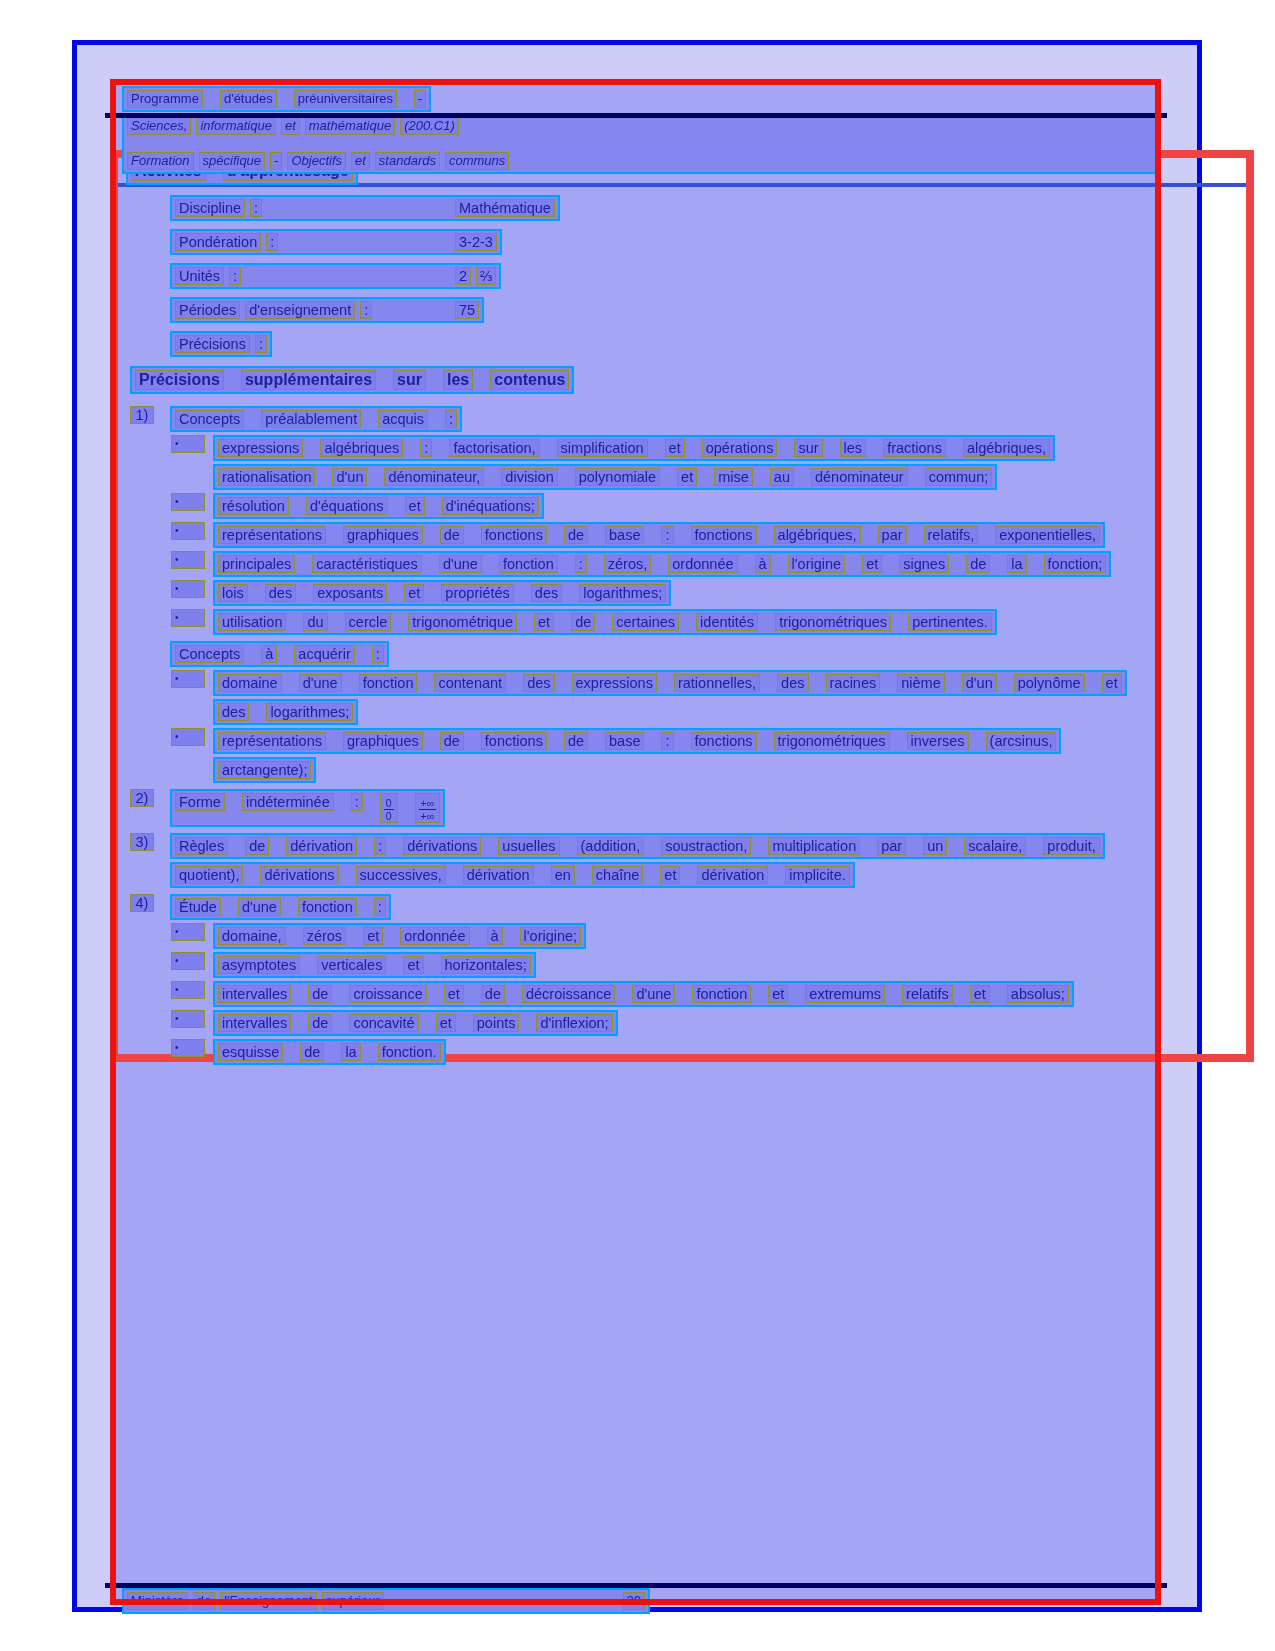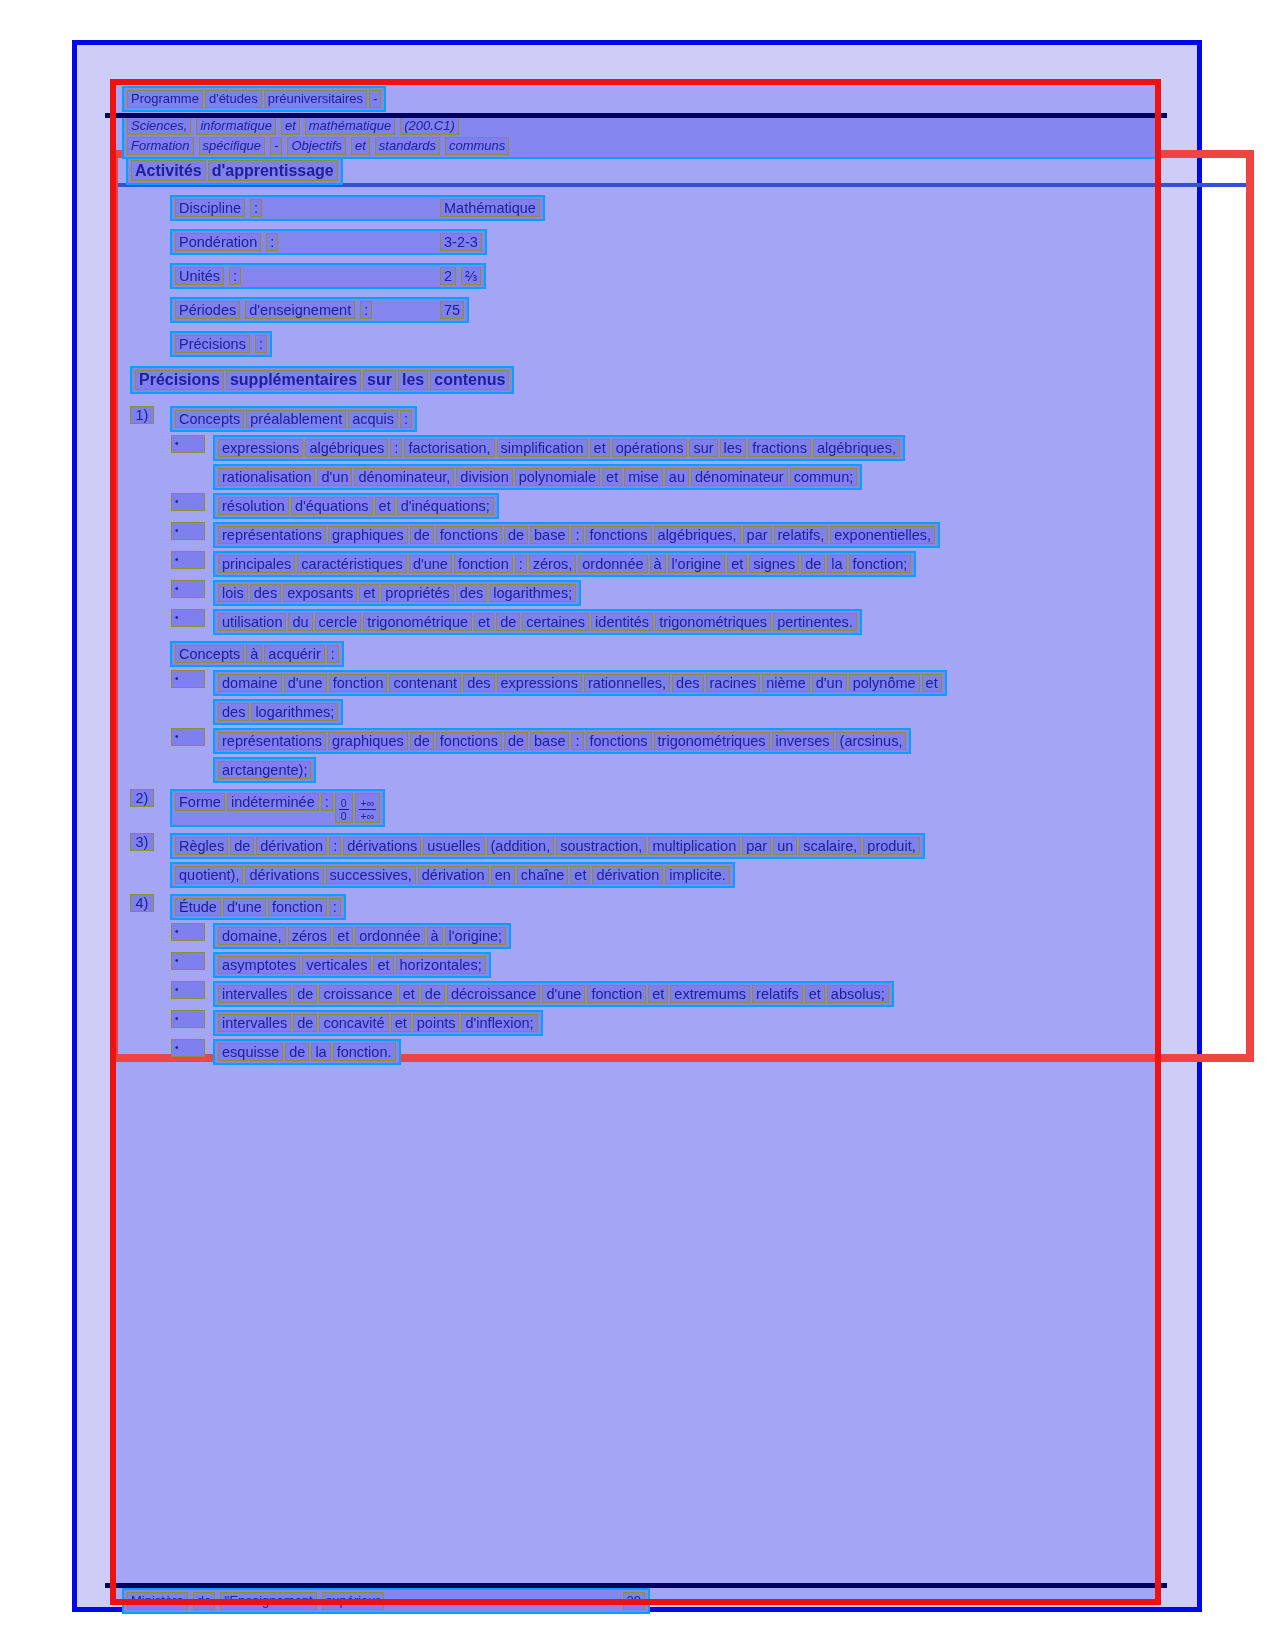--- a/index.html
+++ b/index.html
@@ -6,21 +6,21 @@
   html,body { width:1275px; height:1651px; background:#ffffff;
     font-family:"Liberation Sans", sans-serif; }
   .page-frame { position:absolute; left:72px; top:40px; width:1130px; height:1572px;
     background:#cdcdf8; border:5px solid #0008e8; }
   .inner-bg { position:absolute; left:36px; top:37px; width:1045px; height:1520px;
     background:#a5a5f5; }
   .red-overlay { position:absolute; left:33px; top:34px; width:1051px; height:1526px;
     border:6px solid #ee1111; z-index:30; pointer-events:none; }
 
   
-  .linebox { display:inline-flex; gap:2px; align-items:baseline;
+  .linebox { display:inline-flex; gap:17px; align-items:baseline;
     background:#8686ef; border:2px solid #00a2ff; padding:2px 3px; }
   .w { display:inline-block; background:#7f7fee; border:1px solid #8f8f2e;
     padding:0 3px; color:#20209a; white-space:nowrap; line-height:16px; min-height:16px; }
   .wgroup { display:inline-flex; gap:5px; align-items:baseline; }
 
   
   .header-block { position:absolute; left:45px; top:41px; width:1036px; z-index:5; }
   .hdr-line1 { font-size:13px; margin-bottom:1px; }
   .hdr-line2 { font-size:13px; font-style:italic; width:1036px; justify-content:space-between;flex-direction:column; }
   .rule { position:absolute; left:28px; width:1062px; height:5px; background:#000060; z-index:6; }

